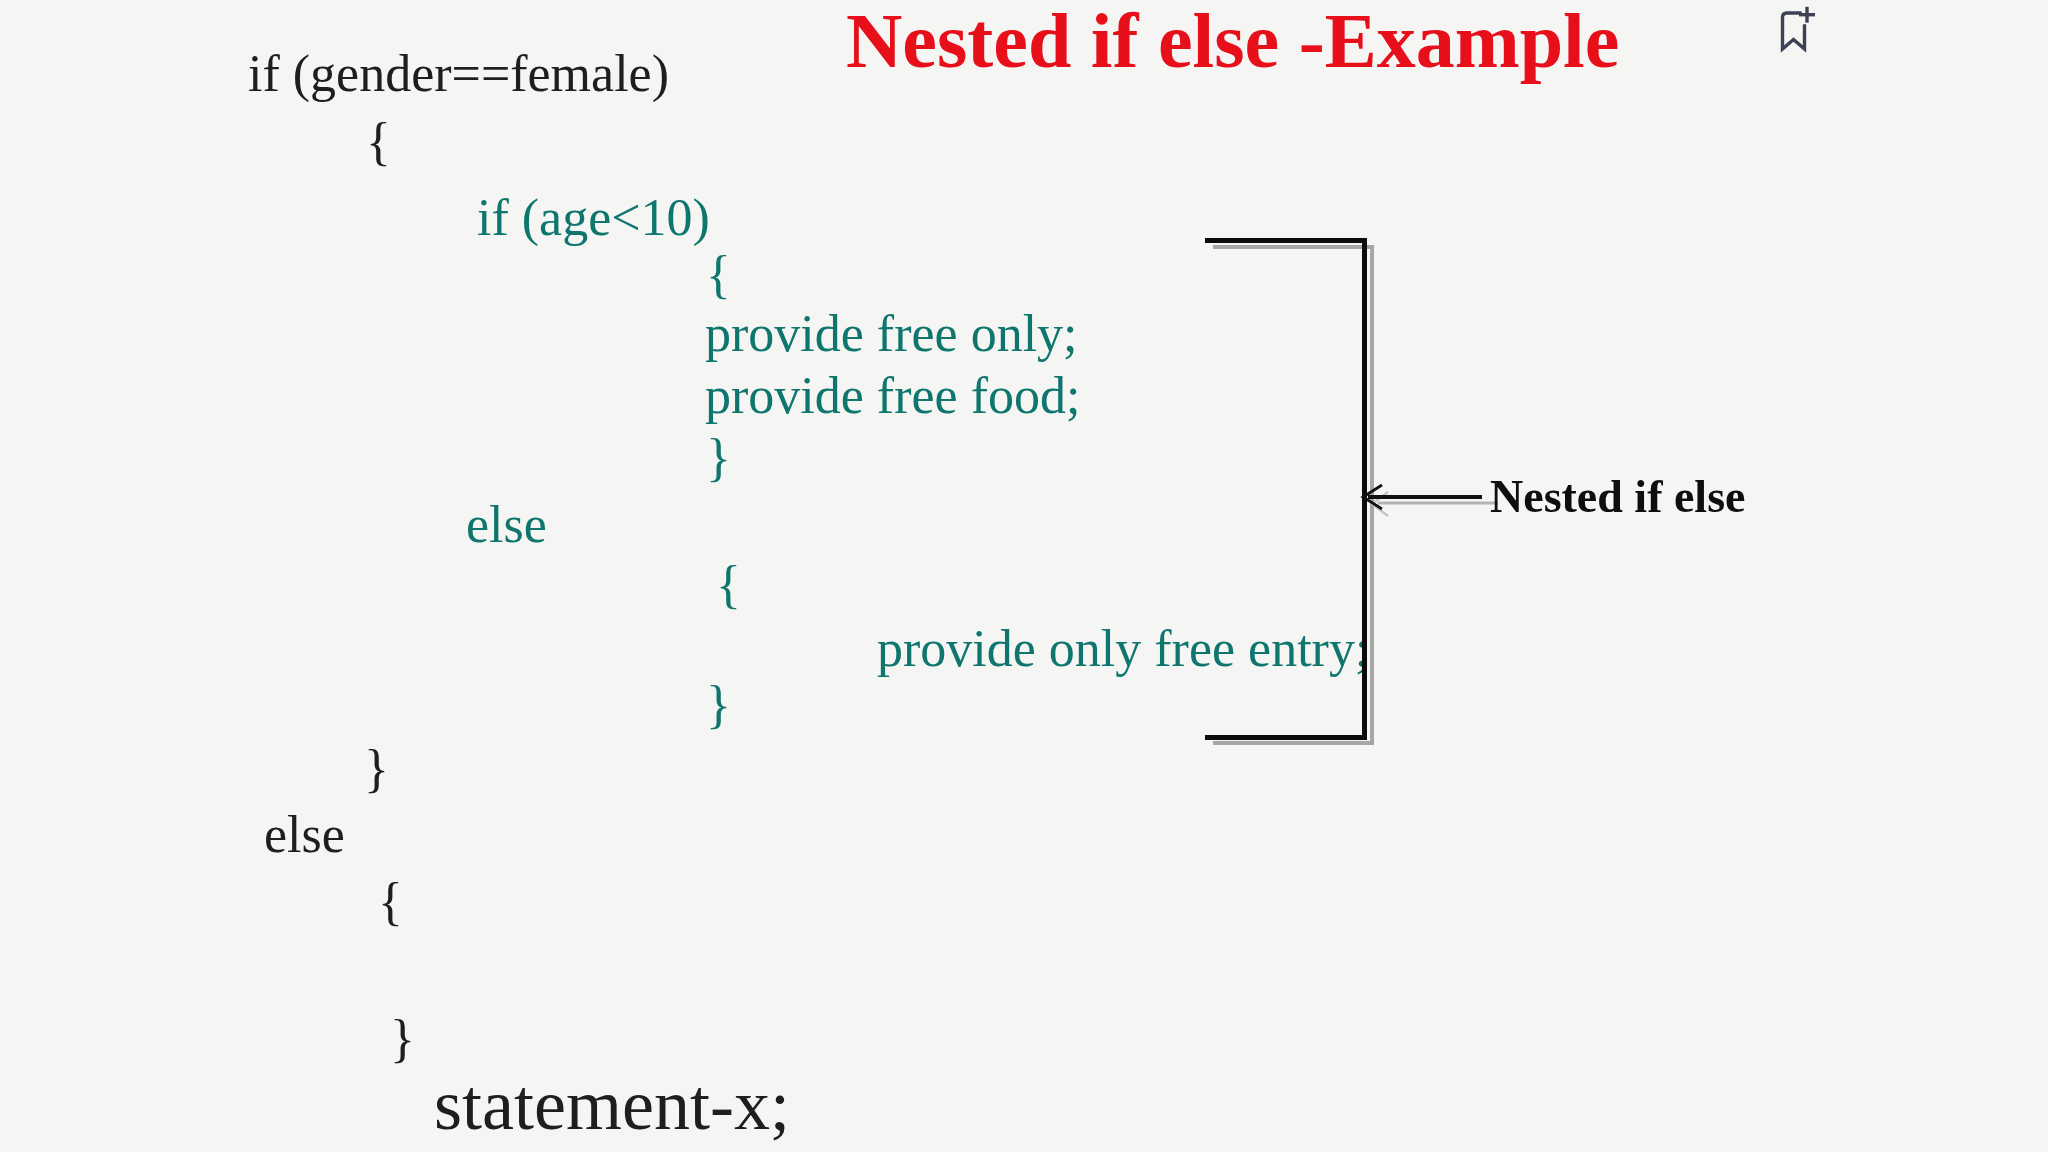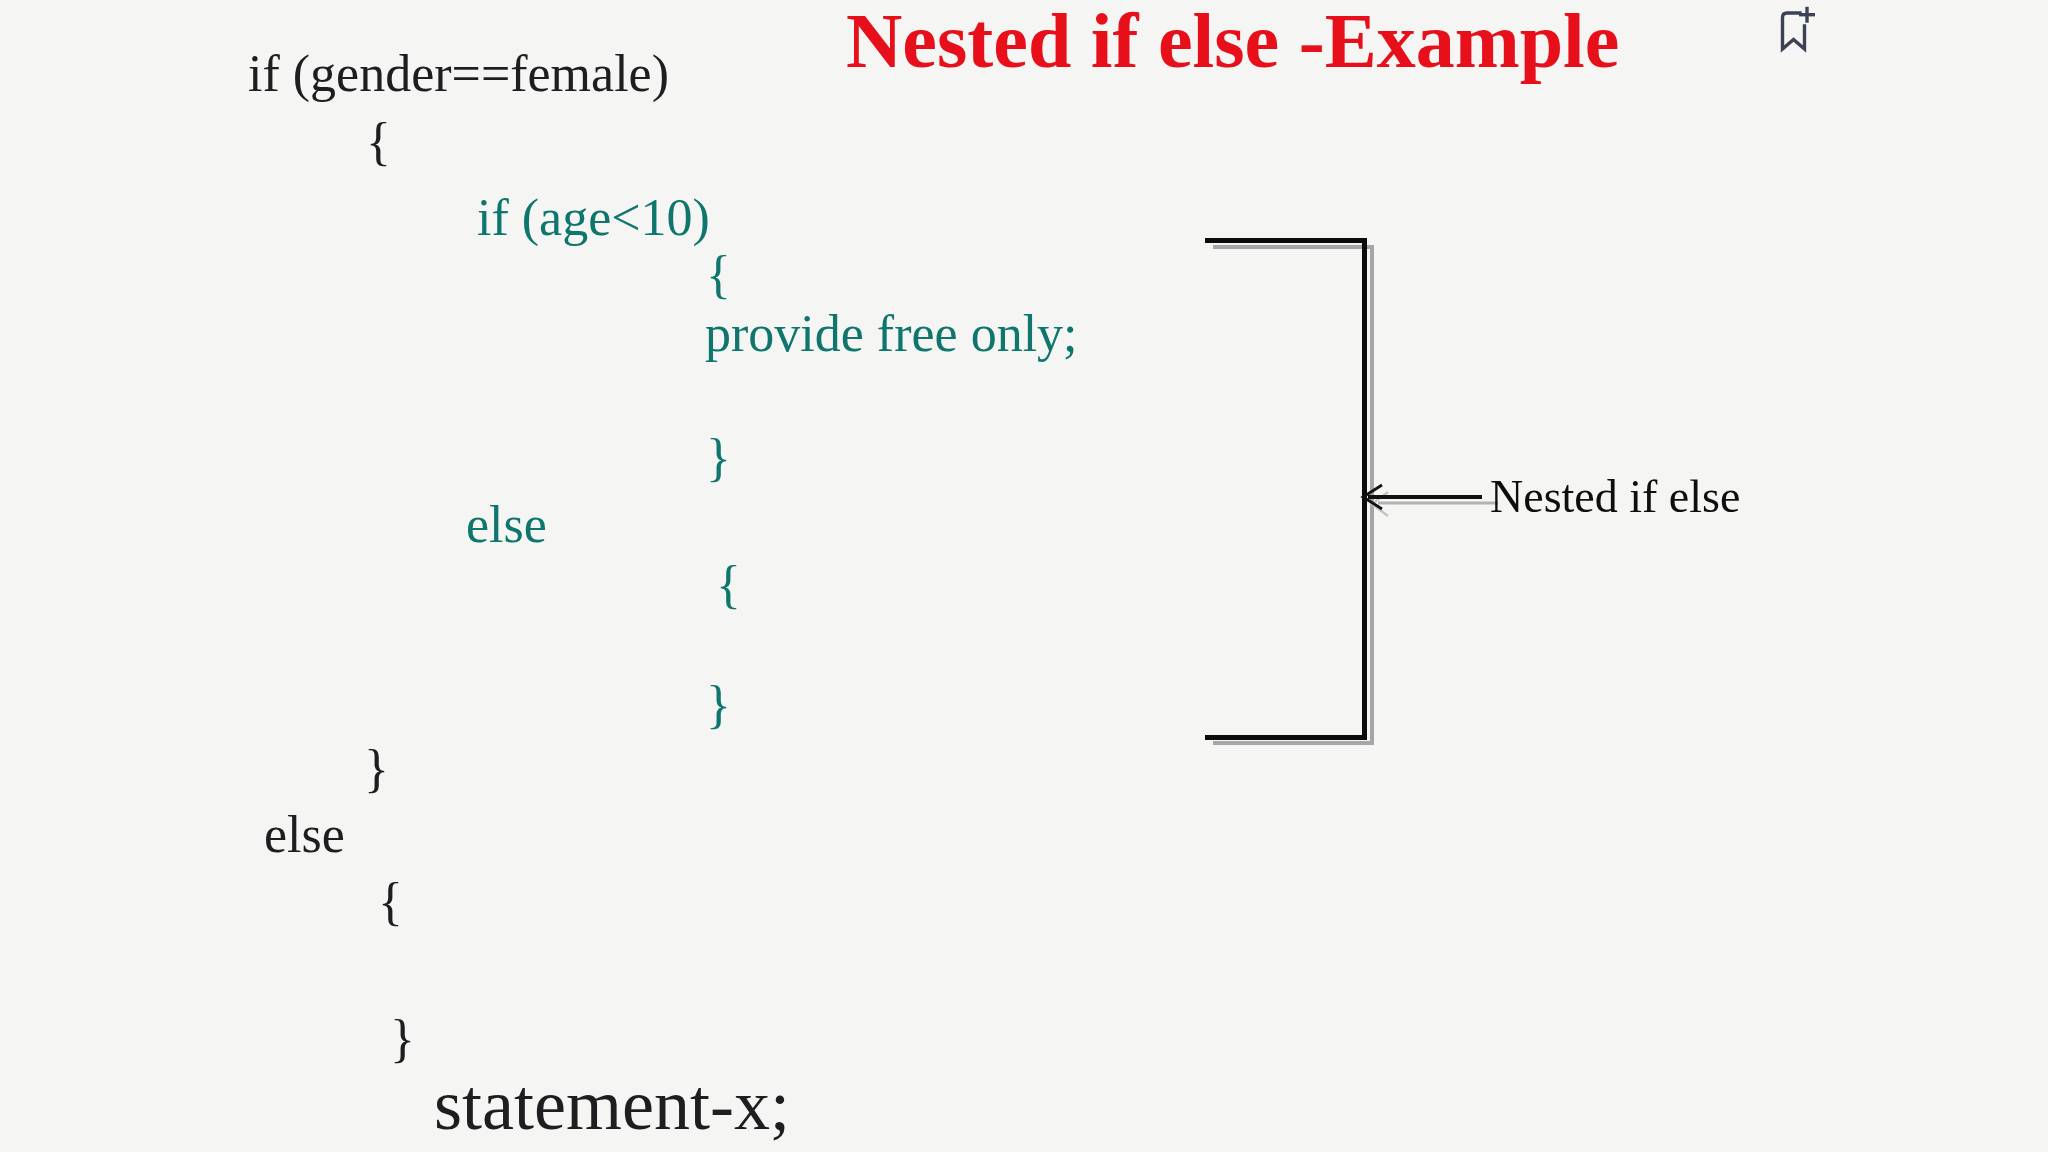--- a/index.html
+++ b/index.html
@@ -44,21 +44,21 @@
     left:1213px;top:245px;z-index:3;
     border-top:4px solid #a6a6a6;
     border-right:4px solid #a6a6a6;
     border-bottom:4px solid #a6a6a6;
   }
   #arrow{position:absolute;left:1356px;top:477px;z-index:4;}
   #annotation-label{
     position:absolute;
     left:1490px;top:470px;
     font-size:46px;
-    font-weight:normal;
+    font-weight:bold;
     color:#0e0e0e;
     white-space:pre;
     z-index:4;
   }
   #bookmark{position:absolute;left:1776px;top:6px;z-index:5;cursor:pointer;}
 </style>
 </head>
 <body>
 
 <div id="slide">
@@ -69,23 +69,25 @@
     <path d="M24,7 H11 C8.2,7 6.5,8.8 6.5,11.5 V43 L17.5,33.5 L28.5,43 V20"></path>
     <path d="M31,2.5 V15"></path>
     <path d="M24.7,8.7 H37.3"></path>
   </svg>
 
   <div class="code-line" style="left:248px;top:48px" data-color="black">if (gender==female)</div>
   <div class="code-line" style="left:366px;top:116px" data-color="black">{</div>
   <div class="code-line" style="left:477px;top:192px" data-color="red">if (age&lt;10)</div>
   <div class="code-line" style="left:706px;top:249px" data-color="red">{</div>
   <div class="code-line" style="left:705px;top:308px" data-color="red">provide free only;</div>
+  <div class="code-line" style="left:705px;top:370px" data-color="red">provide free food;</div>
   <div class="code-line" style="left:706px;top:432px" data-color="red">}</div>
   <div class="code-line" style="left:466px;top:499px" data-color="red">else</div>
   <div class="code-line" style="left:716px;top:559px" data-color="red">{</div>
+  <div class="code-line" style="left:877px;top:623px" data-color="red">provide only free entry;</div>
   <div class="code-line" style="left:706px;top:679px" data-color="red">}</div>
   <div class="code-line" style="left:364px;top:743px" data-color="black">}</div>
   <div class="code-line" style="left:264px;top:809px" data-color="black">else</div>
   <div class="code-line" style="left:378px;top:876px" data-color="black">{</div>
   <div class="code-line" style="left:390px;top:1013px" data-color="black">}</div>
   <div class="code-line xl" style="left:434px;top:1069px" data-color="black">statement-x;</div>
 
   <div class="bracket" id="bracket-shadow"></div>
   <div class="bracket" id="bracket-main"></div>
 

